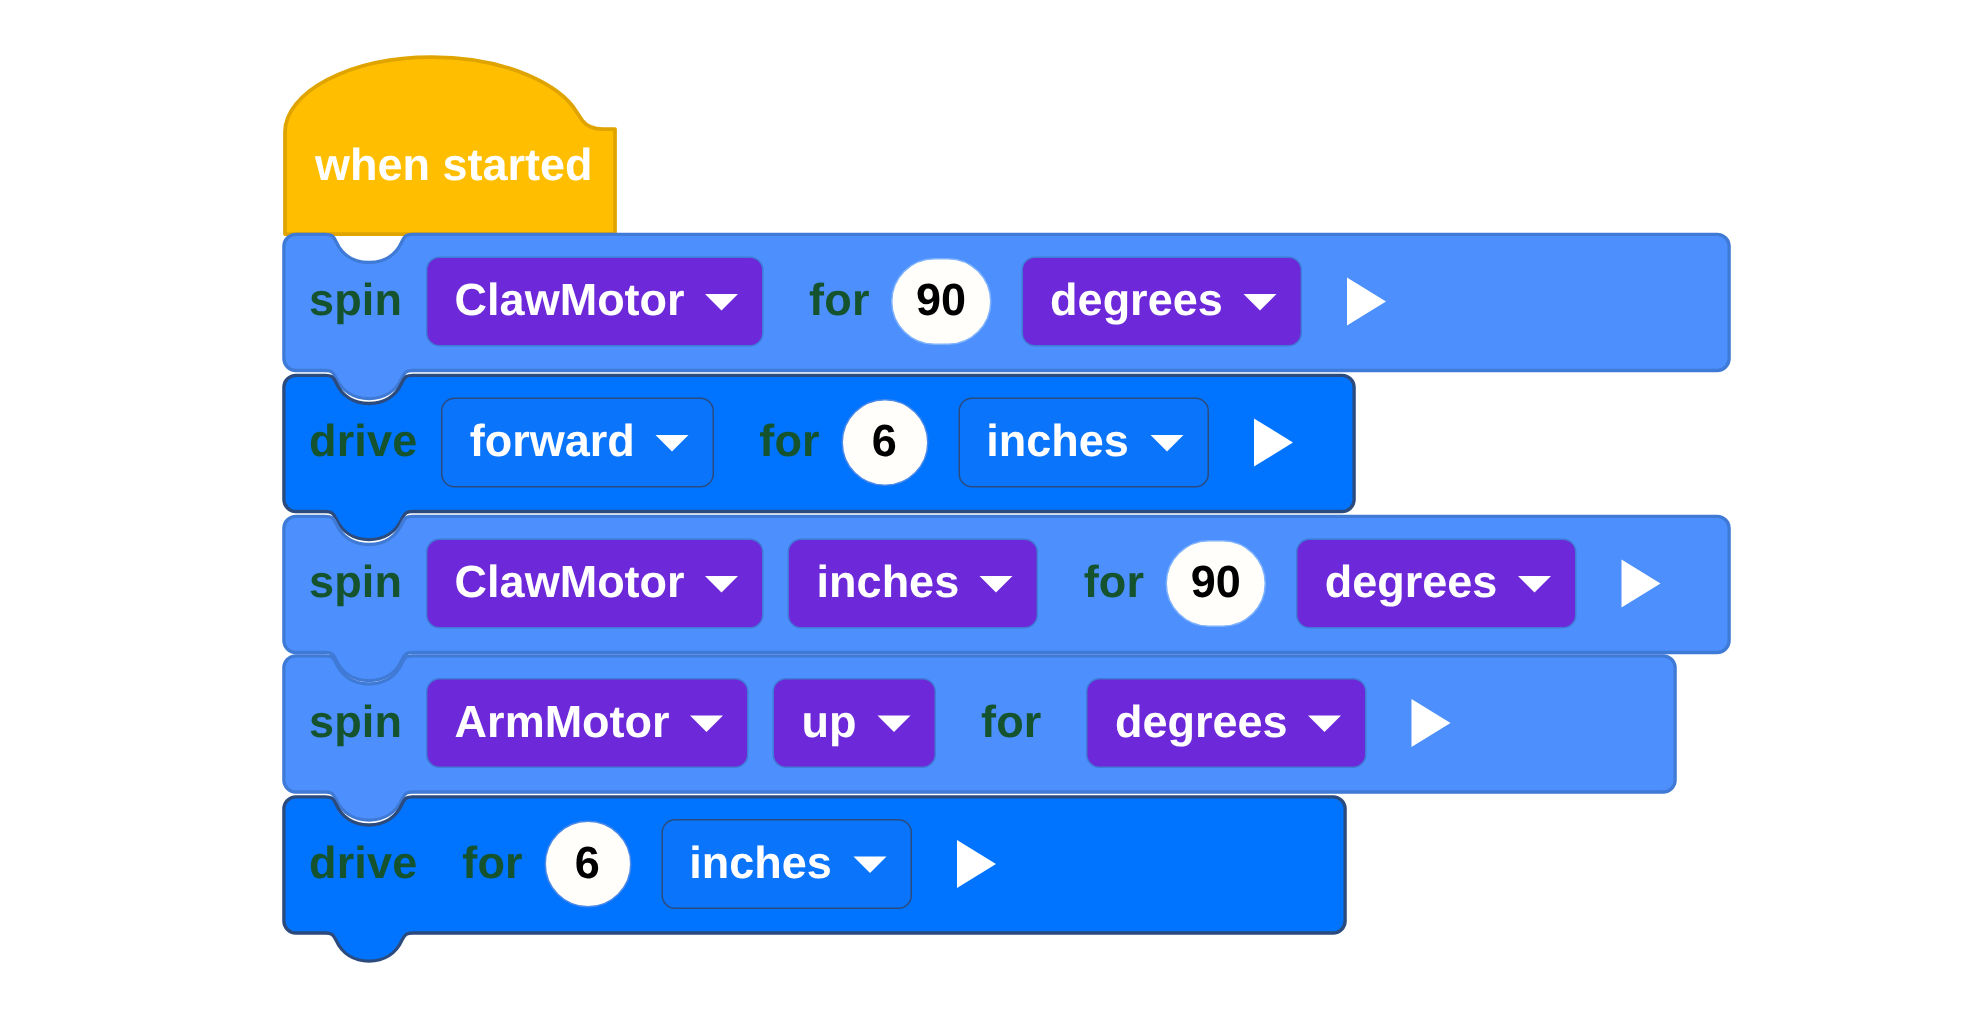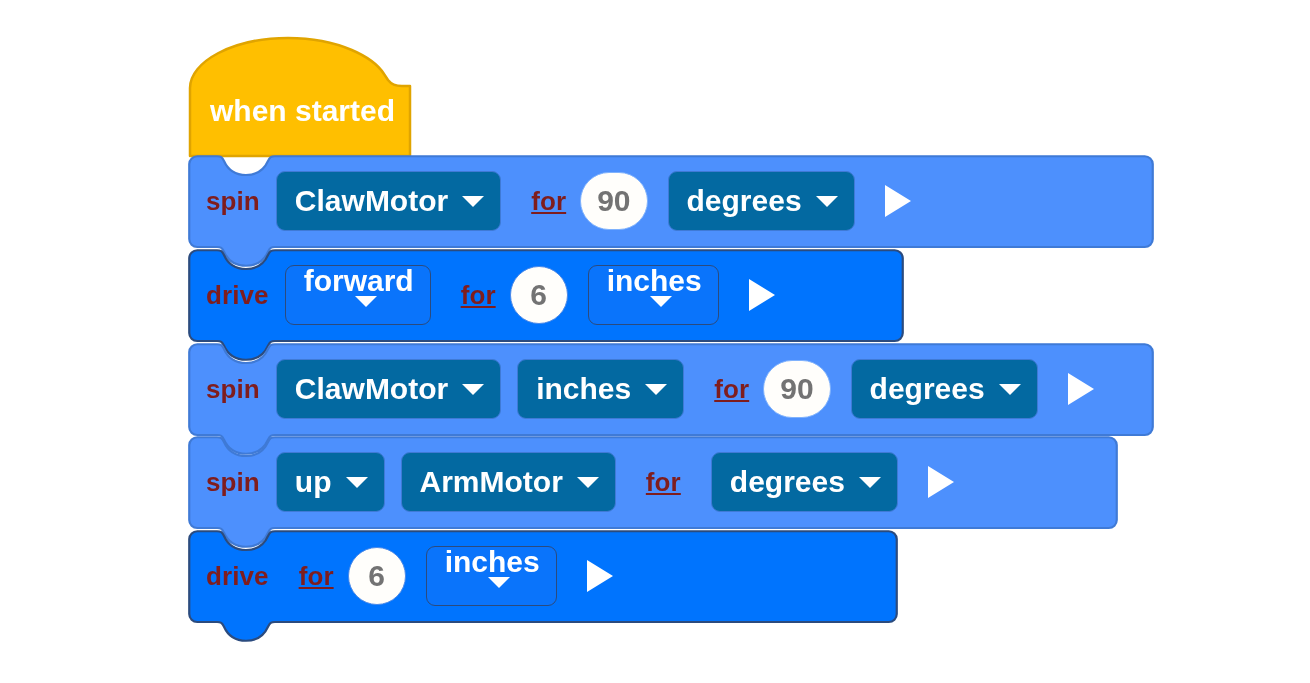--- a/index.html
+++ b/index.html
@@ -40,33 +40,32 @@
     display: flex;
     align-items: center;
     height: 94px;
     top: 0;
     left: 0;
     padding-left: 18px;
   }
 
   
   .tok {
-    color: #7f1d1d;
-    font-size: 26px;
+    color: #14532d;
+    font-size: 30px;
     font-weight: 700;
     letter-spacing: 0.1px;
     white-space: nowrap;
     line-height: 1;
   }
   .tok.label-pad {
     margin-right: 16px;
   }
   .tok.for-pad {
     margin: 0 14px 0 14px;
-    text-decoration: underline;
   }
 
   
   .dropdown {
     display: flex;
     align-items: center;
     height: 60px;
     border-radius: 9px;
     padding: 0 16px 0 18px;
     box-sizing: border-box;
@@ -84,42 +83,41 @@
     height: 0;
     margin-left: 14px;
     border-left: 11px solid transparent;
     border-right: 11px solid transparent;
     border-top: 11px solid #ffffff;
     flex: 0 0 auto;
   }
 
   
   .spin .dropdown {
-    background: #0369a1;
+    background: #6d28d9;
     border: 1.5px solid #3f7ad6;
   }
   
   .drive .dropdown {
     background: #0a74fb;
     border: 1.5px solid #2b4b7e;
-    flex-direction: column;
   }
 
   
   .num-oval {
     background: #fffefb;
     border-radius: 999px;
     height: 58px;
     min-width: 58px;
     display: flex;
     align-items: center;
     justify-content: center;
     padding: 0 16px;
     box-sizing: border-box;
-    color: #737373;
+    color: #000000;
     font-size: 30px;
     font-weight: 700;
     line-height: 1;
     margin-right: 4px;
   }
   .spin .num-oval { border: 1.5px solid #7fb2fd; }
   .drive .num-oval { border: 1.5px solid #4b89e8; }
 
   
   .play-arrow {
@@ -307,25 +305,25 @@
                C76,105.75 68,110.75 58,110.75
                C48,110.75 40,105.75 36,96.75
                C34,92.75 33,92 29,92
                L9.25,92
                A8,8 0 0 1 1.25,84
                Z" fill="#4d90fd" stroke="#3f7ad6" stroke-width="2.2" stroke-linejoin="round"></path>
     </svg>
     <div class="block-row" style="height:92px;">
       <span class="tok label-pad">spin</span>
       <div class="dropdown">
+        <span class="dd-text">ArmMotor</span>
+        <span class="dd-arrow"></span>
+      </div>
+      <div class="dropdown">
         <span class="dd-text">up</span>
-        <span class="dd-arrow"></span>
-      </div>
-      <div class="dropdown">
-        <span class="dd-text">ArmMotor</span>
         <span class="dd-arrow"></span>
       </div>
       <span class="tok for-pad">for</span>
       <div class="dropdown" style="margin-left:16px;">
         <span class="dd-text">degrees</span>
         <span class="dd-arrow"></span>
       </div>
       <span class="play-arrow"></span>
     </div>
   </div>

